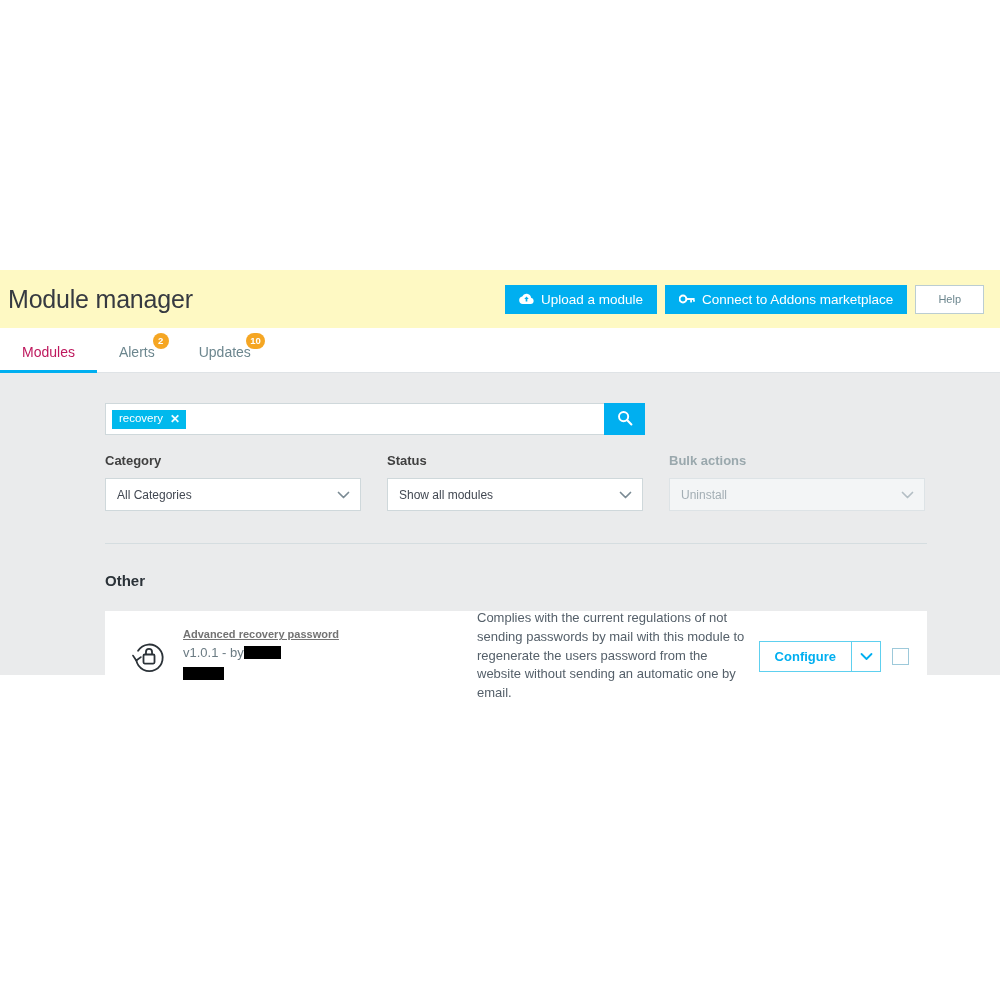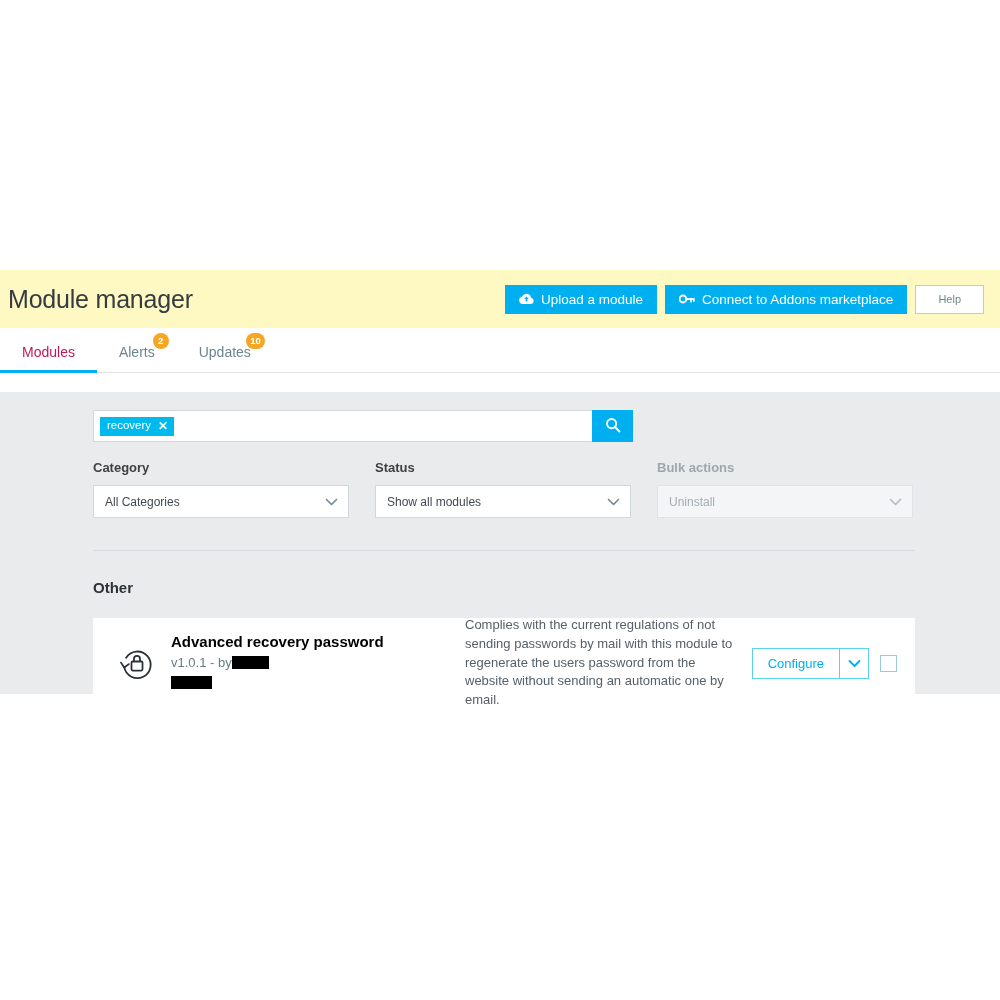--- a/index.html
+++ b/index.html
@@ -64,22 +64,21 @@
     position: absolute; top: -12px; right: 8px;
     min-width: 16px; height: 16px; padding: 0 4px;
     border-radius: 9px; background: #f5a623; color: #fff;
     font-size: 9.5px; font-weight: bold; line-height: 16px; text-align: center;
   }
 
   
   .content {
     position: absolute; left: 0; top: 373px; width: 1000px; height: 302px;
     background: #eaebec;
-    padding: 4px;
-    margin-top: 19px;
+    padding: 16px;
   }
   .inner { position: relative; width: 1000px; }
 
   
   .search-row {
     position: absolute; left: 89px; top: 14px; width: 540px; height: 32px;
     display: flex;
   }
   .search-box {
     flex: 1; background: #fff; border: 1px solid #cfd8db; border-right: 0;
@@ -140,33 +139,33 @@
 
   
   .module-card {
     position: absolute; left: 89px; top: 222px; width: 822px; height: 90px;
     background: #ffffff;
     display: flex; align-items: center;
     padding: 0 18px 0 16px;
   }
   .mod-icon { width: 56px; flex: 0 0 56px; display: flex; justify-content: center; line-height: 0; }
   .mod-info { flex: 0 0 300px; padding-left: 6px; }
-  .mod-name { font-size: 15px; font-weight: bold; color: #000000; margin-bottom: 3px; }
+  .mod-name { font-size: 11px; font-weight: bold; color: #737373; margin-bottom: 3px; text-decoration: underline; }
   .mod-meta { font-size: 13px; color: #6b7b83; line-height: 1.55; }
   .redact { display: inline-block; background: #000; height: 13px; vertical-align: -2px; }
   .redact.r1 { width: 37px; }
   .redact.r2 { width: 41px; margin-top: 3px; }
   .mod-desc {
     flex: 1; font-size: 13px; color: #55606a; line-height: 1.45; padding-right: 14px;
   }
   .mod-actions { display: flex; align-items: center; gap: 11px; }
   .btn-group { display: flex; }
   .btn-configure {
     background: #fff; border: 1px solid #5ed0ef; color: #00aff0;
-    font-size: 13px; font-weight: normal; height: 31px; padding: 0 15px;
+    font-size: 13px; font-weight: bold; height: 31px; padding: 0 15px;
     cursor: pointer; font-family: "Liberation Sans", sans-serif;
   }
   .btn-caret {
     background: #fff; border: 1px solid #5ed0ef; border-left: 0;
     width: 29px; height: 31px; cursor: pointer;
     display: flex; align-items: center; justify-content: center;
   }
   .checkbox {
     width: 17px; height: 17px; border: 1px solid #9dc9da; background: #fff;
     cursor: pointer;

